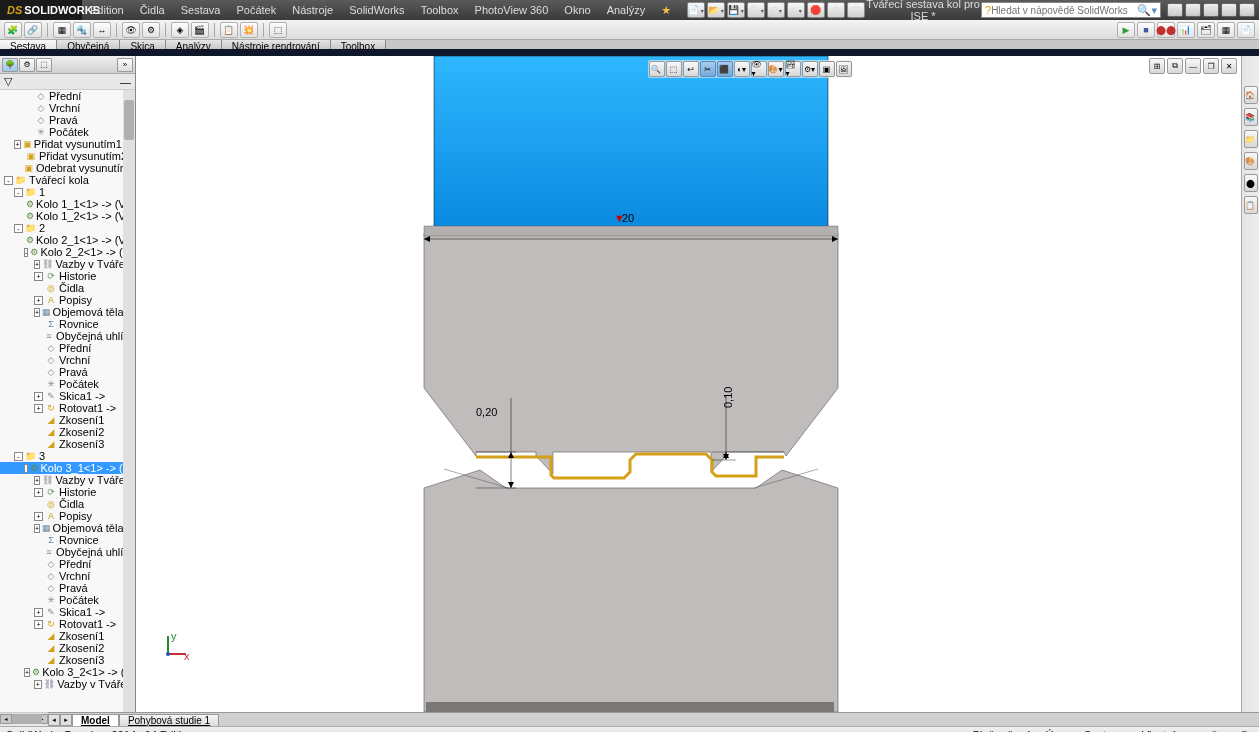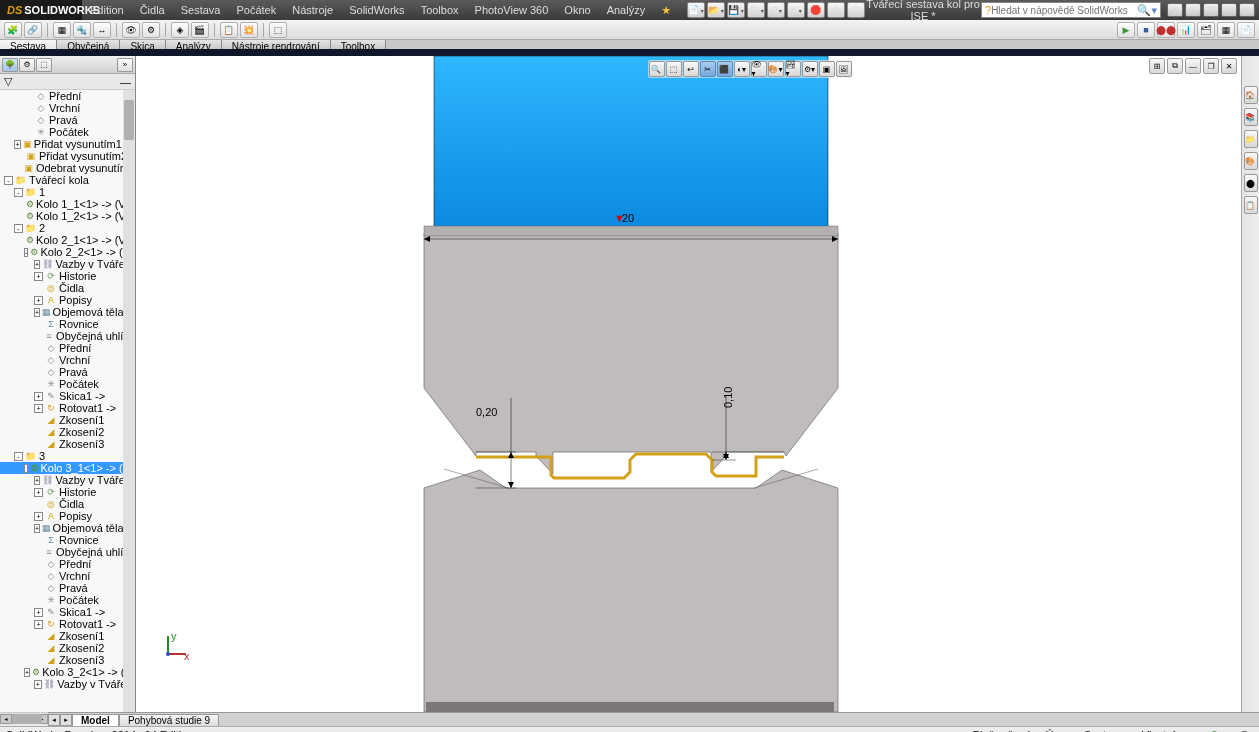--- a/index.html
+++ b/index.html
@@ -553,23 +553,23 @@
   <div class="h-scroll" style="width:48px;">
     <div class="hs-btn">◂</div>
     <div class="hs-track">
         <div class="hs-thumb"></div>
       </div>
     <div class="hs-btn">▸</div>
   </div>
   <div class="bottom-tabs" style="flex:1;">
     <div class="bt-btn">◂</div>
     <div class="bt-btn">▸</div>
-    <div id="bt-host" style="display:flex;">
+    <div id="bt-host" style="display:flex;text-decoration:underline;">
         <div class="bt-tab active">Model</div>
-        <div class="bt-tab">Pohybová studie 9</div>
+        <div class="bt-tab">Pohybová studie 1</div>
       </div>
   </div>
 </div>
 
 <div class="statusbar">
   <span>SolidWorks Premium 2014 x64 Edition</span>
   <div class="status-r">
     <span>Plně určená</span>
     <span>Úprava Sestava</span>
     <span class="status-btn">

